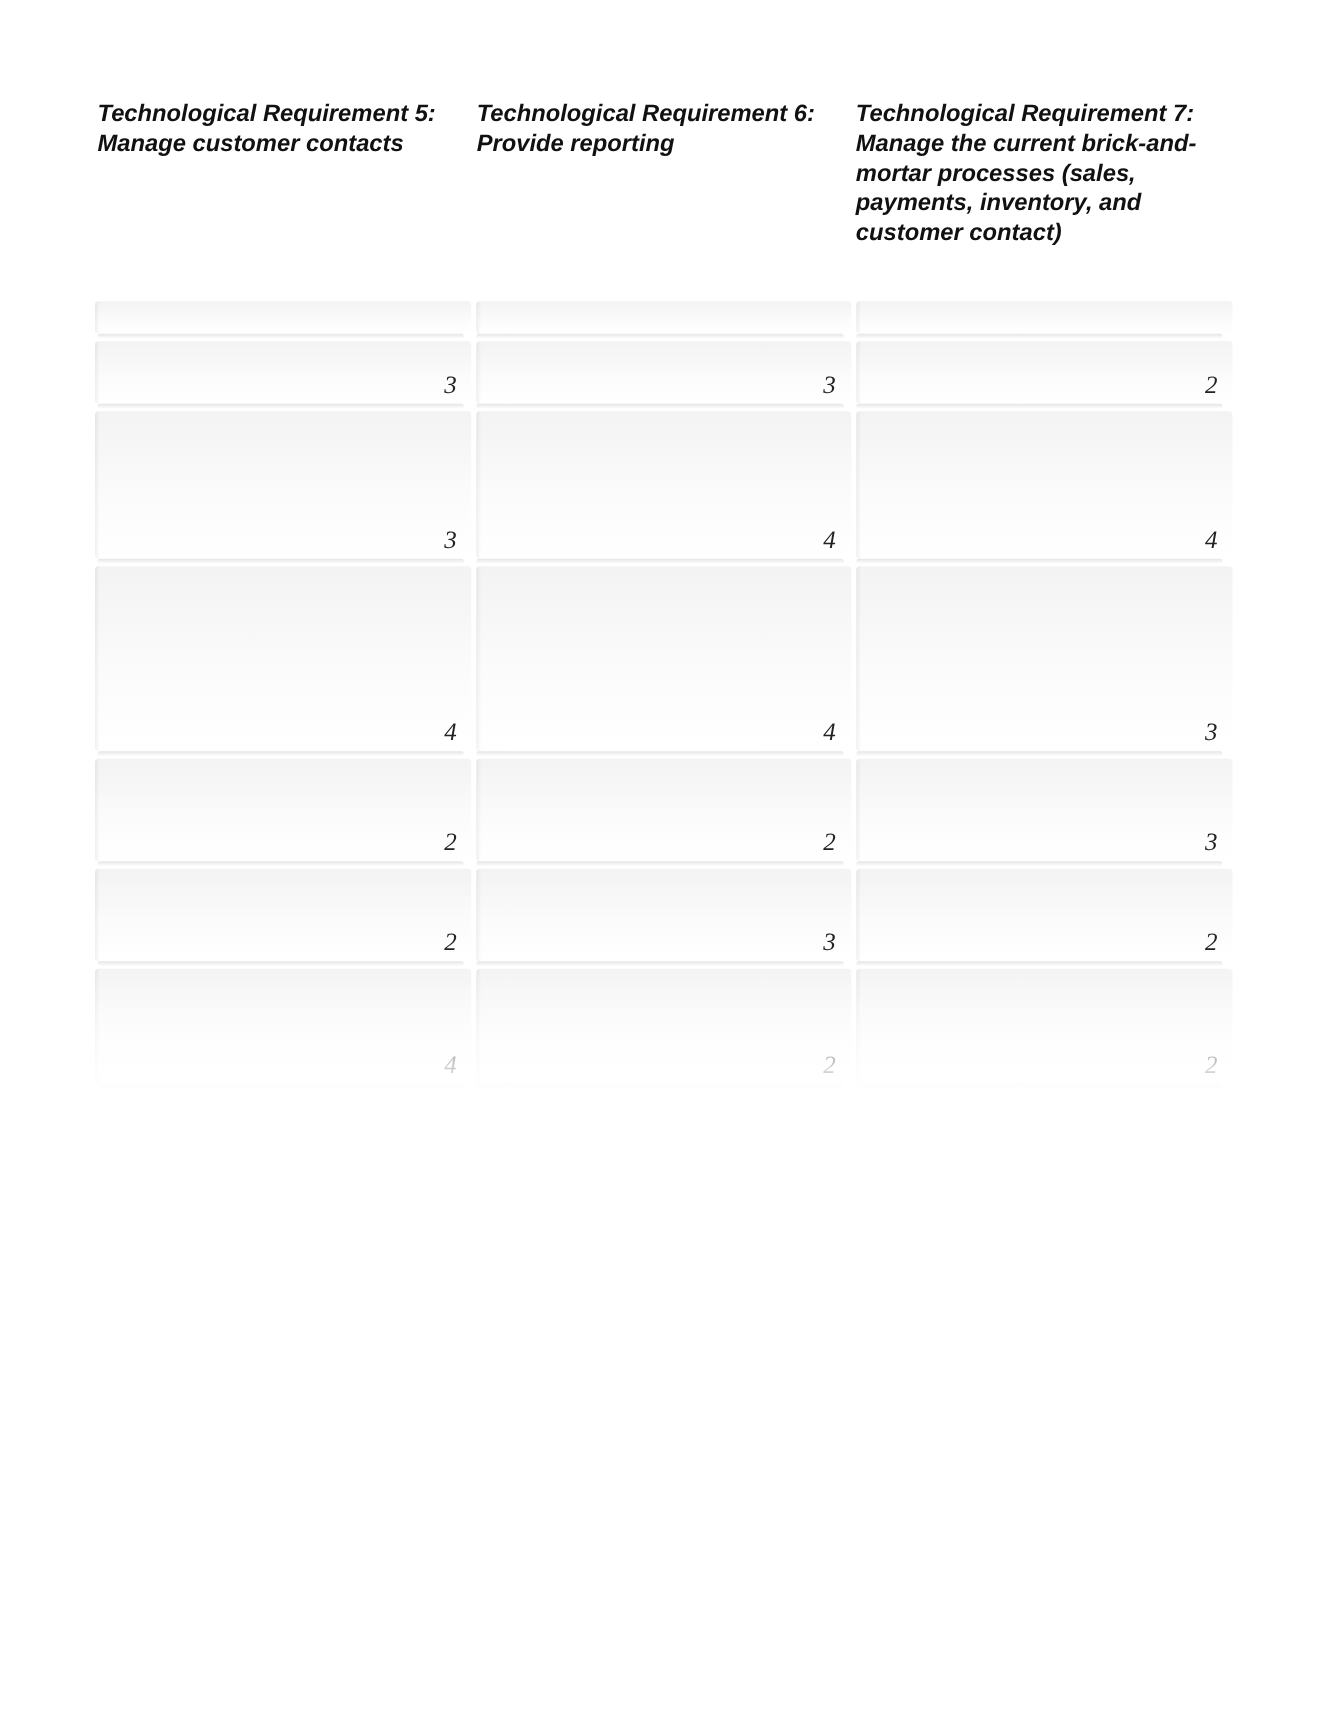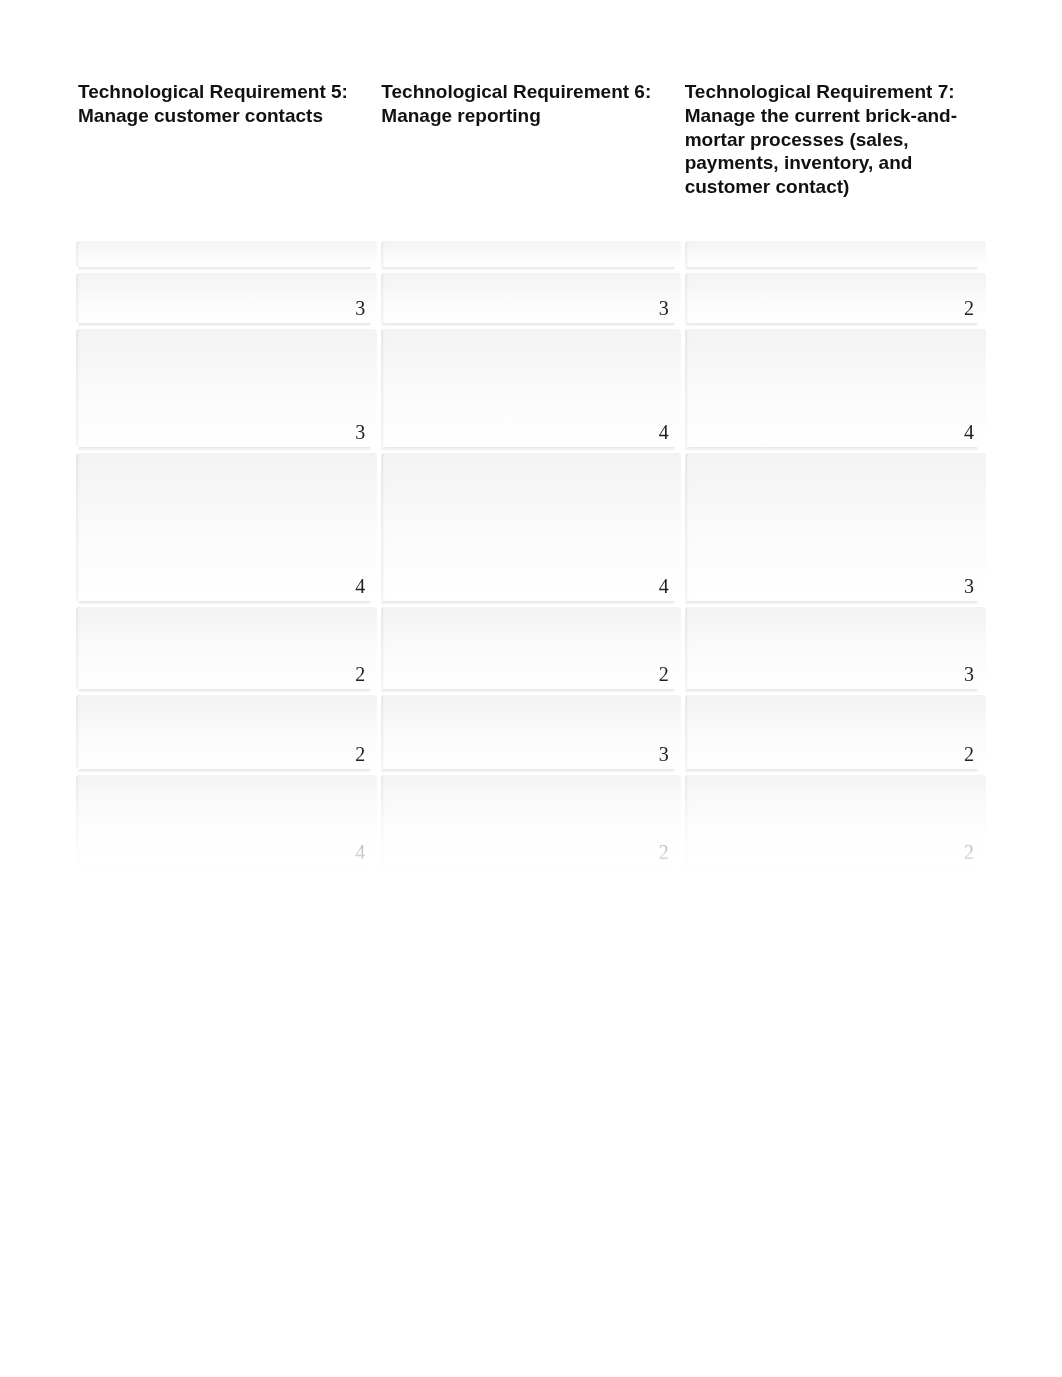--- a/index.html
+++ b/index.html
@@ -1,18 +1,19 @@
 <!DOCTYPE html>
 <html><head>
   <meta charset="utf-8">
   <style>
     * {
       box-sizing: border-box;
       margin: 0;
       padding: 0;
+      font-style: italic;
     }
     body {
       background: #ffffff;
       font-family: Arial, Helvetica, sans-serif;
       width: 1062px;
       height: 1377px;
       position: relative;
     }
     .page {
       padding: 78px 60px 0 76px;
@@ -110,21 +111,21 @@
     }
   </style>
 </head>
 <body>
 
 <div class="page">
   <table class="table">
     <thead>
       <tr class="header-row">
         <th>Technological Requirement 5: Manage customer contacts</th>
-        <th>Technological Requirement 6: Manage reporting</th>
+        <th>Technological Requirement 6: Provide reporting</th>
         <th>Technological Requirement 7: Manage the current brick-and-mortar processes (sales, payments, inventory, and customer contact)</th>
       </tr>
     </thead>
     <tbody>
       <tr class="data-row r1">
         <td>
             <span class="cell-inner"></span>
           </td>
         <td>
             <span class="cell-inner"></span>

